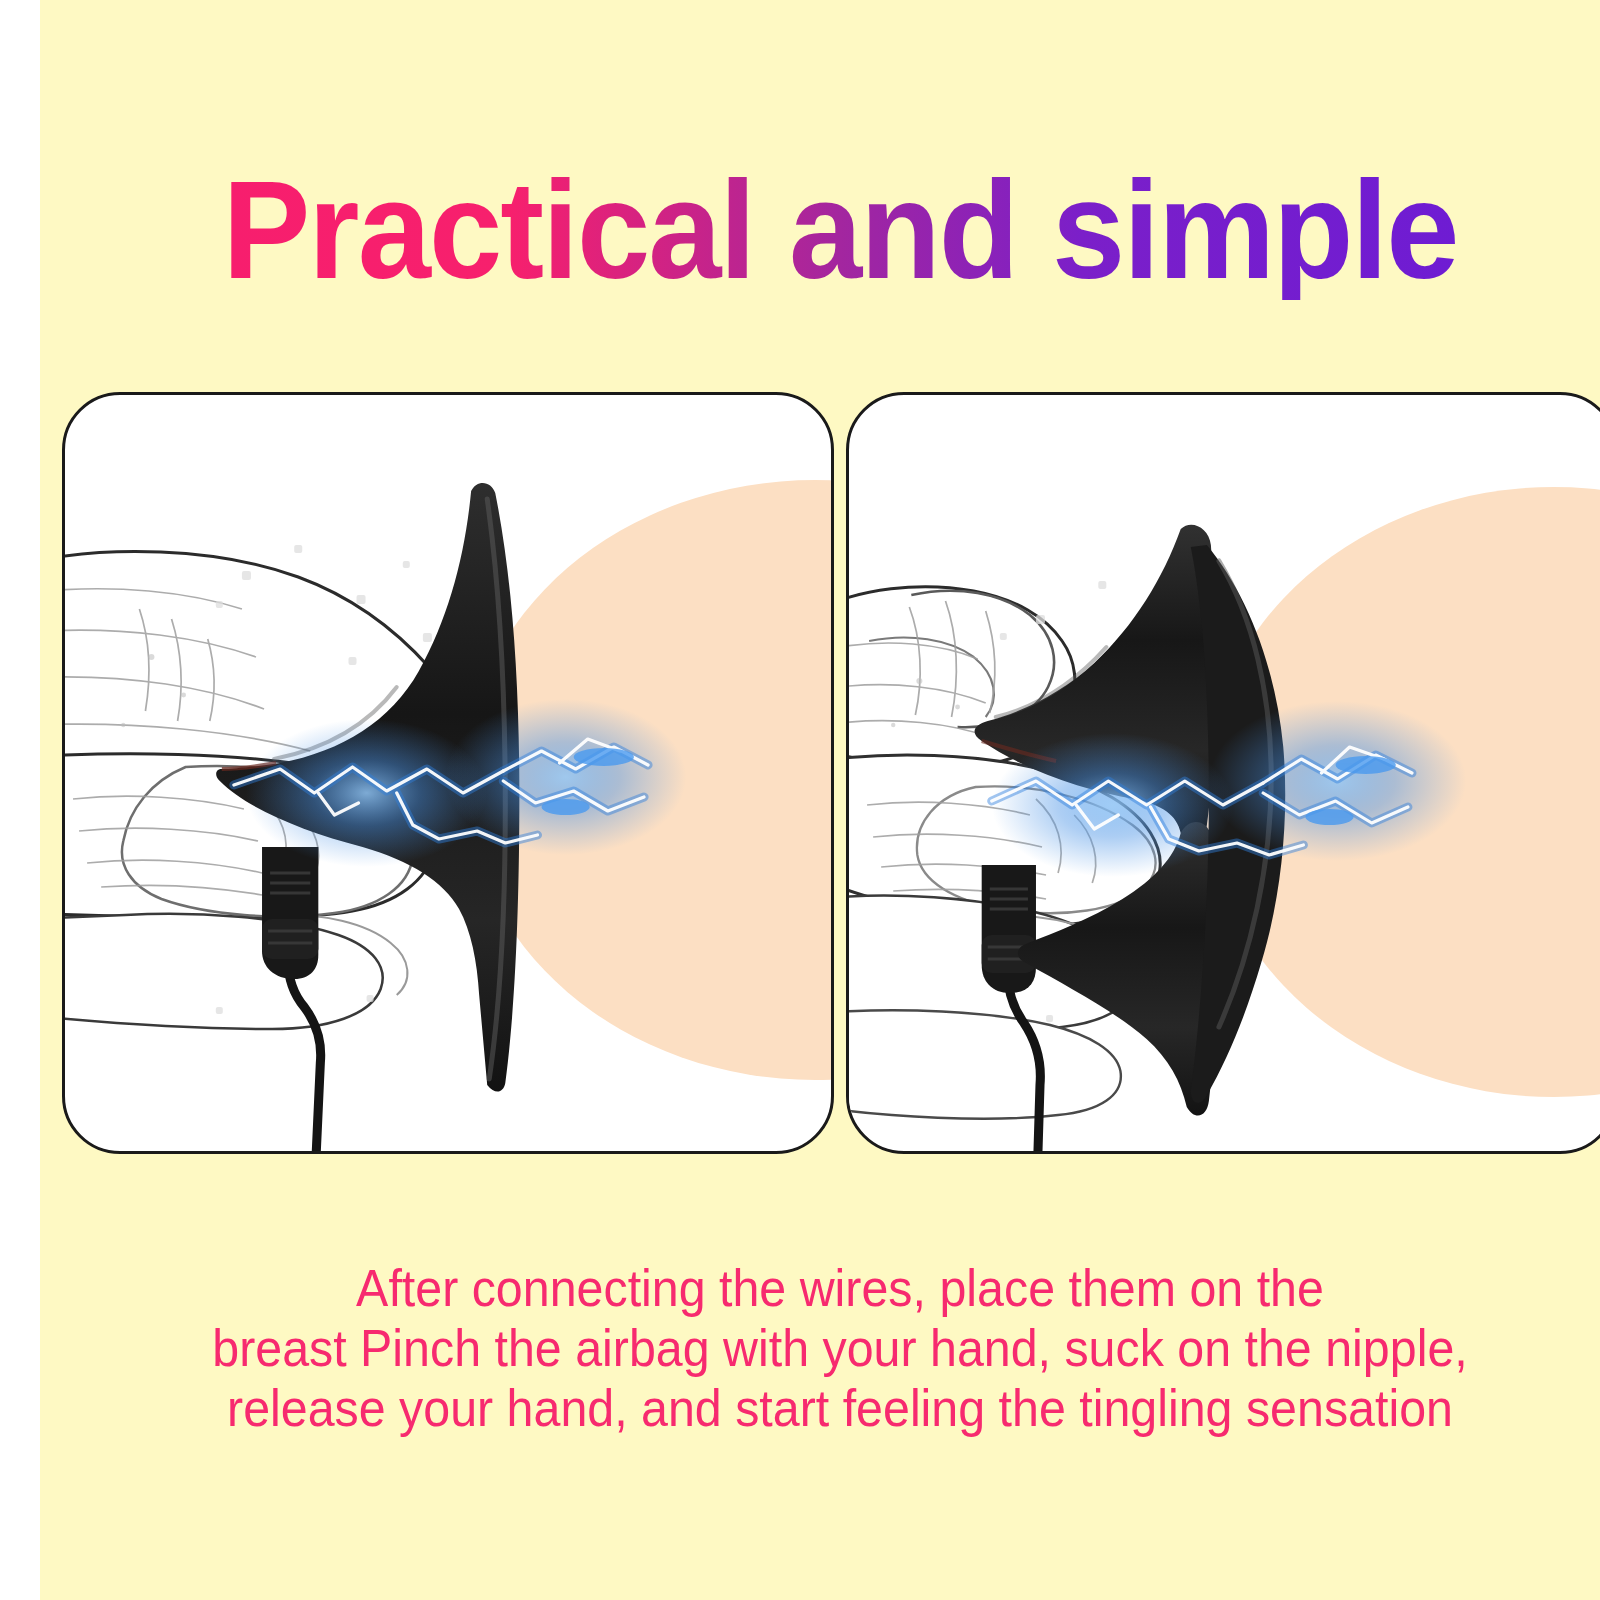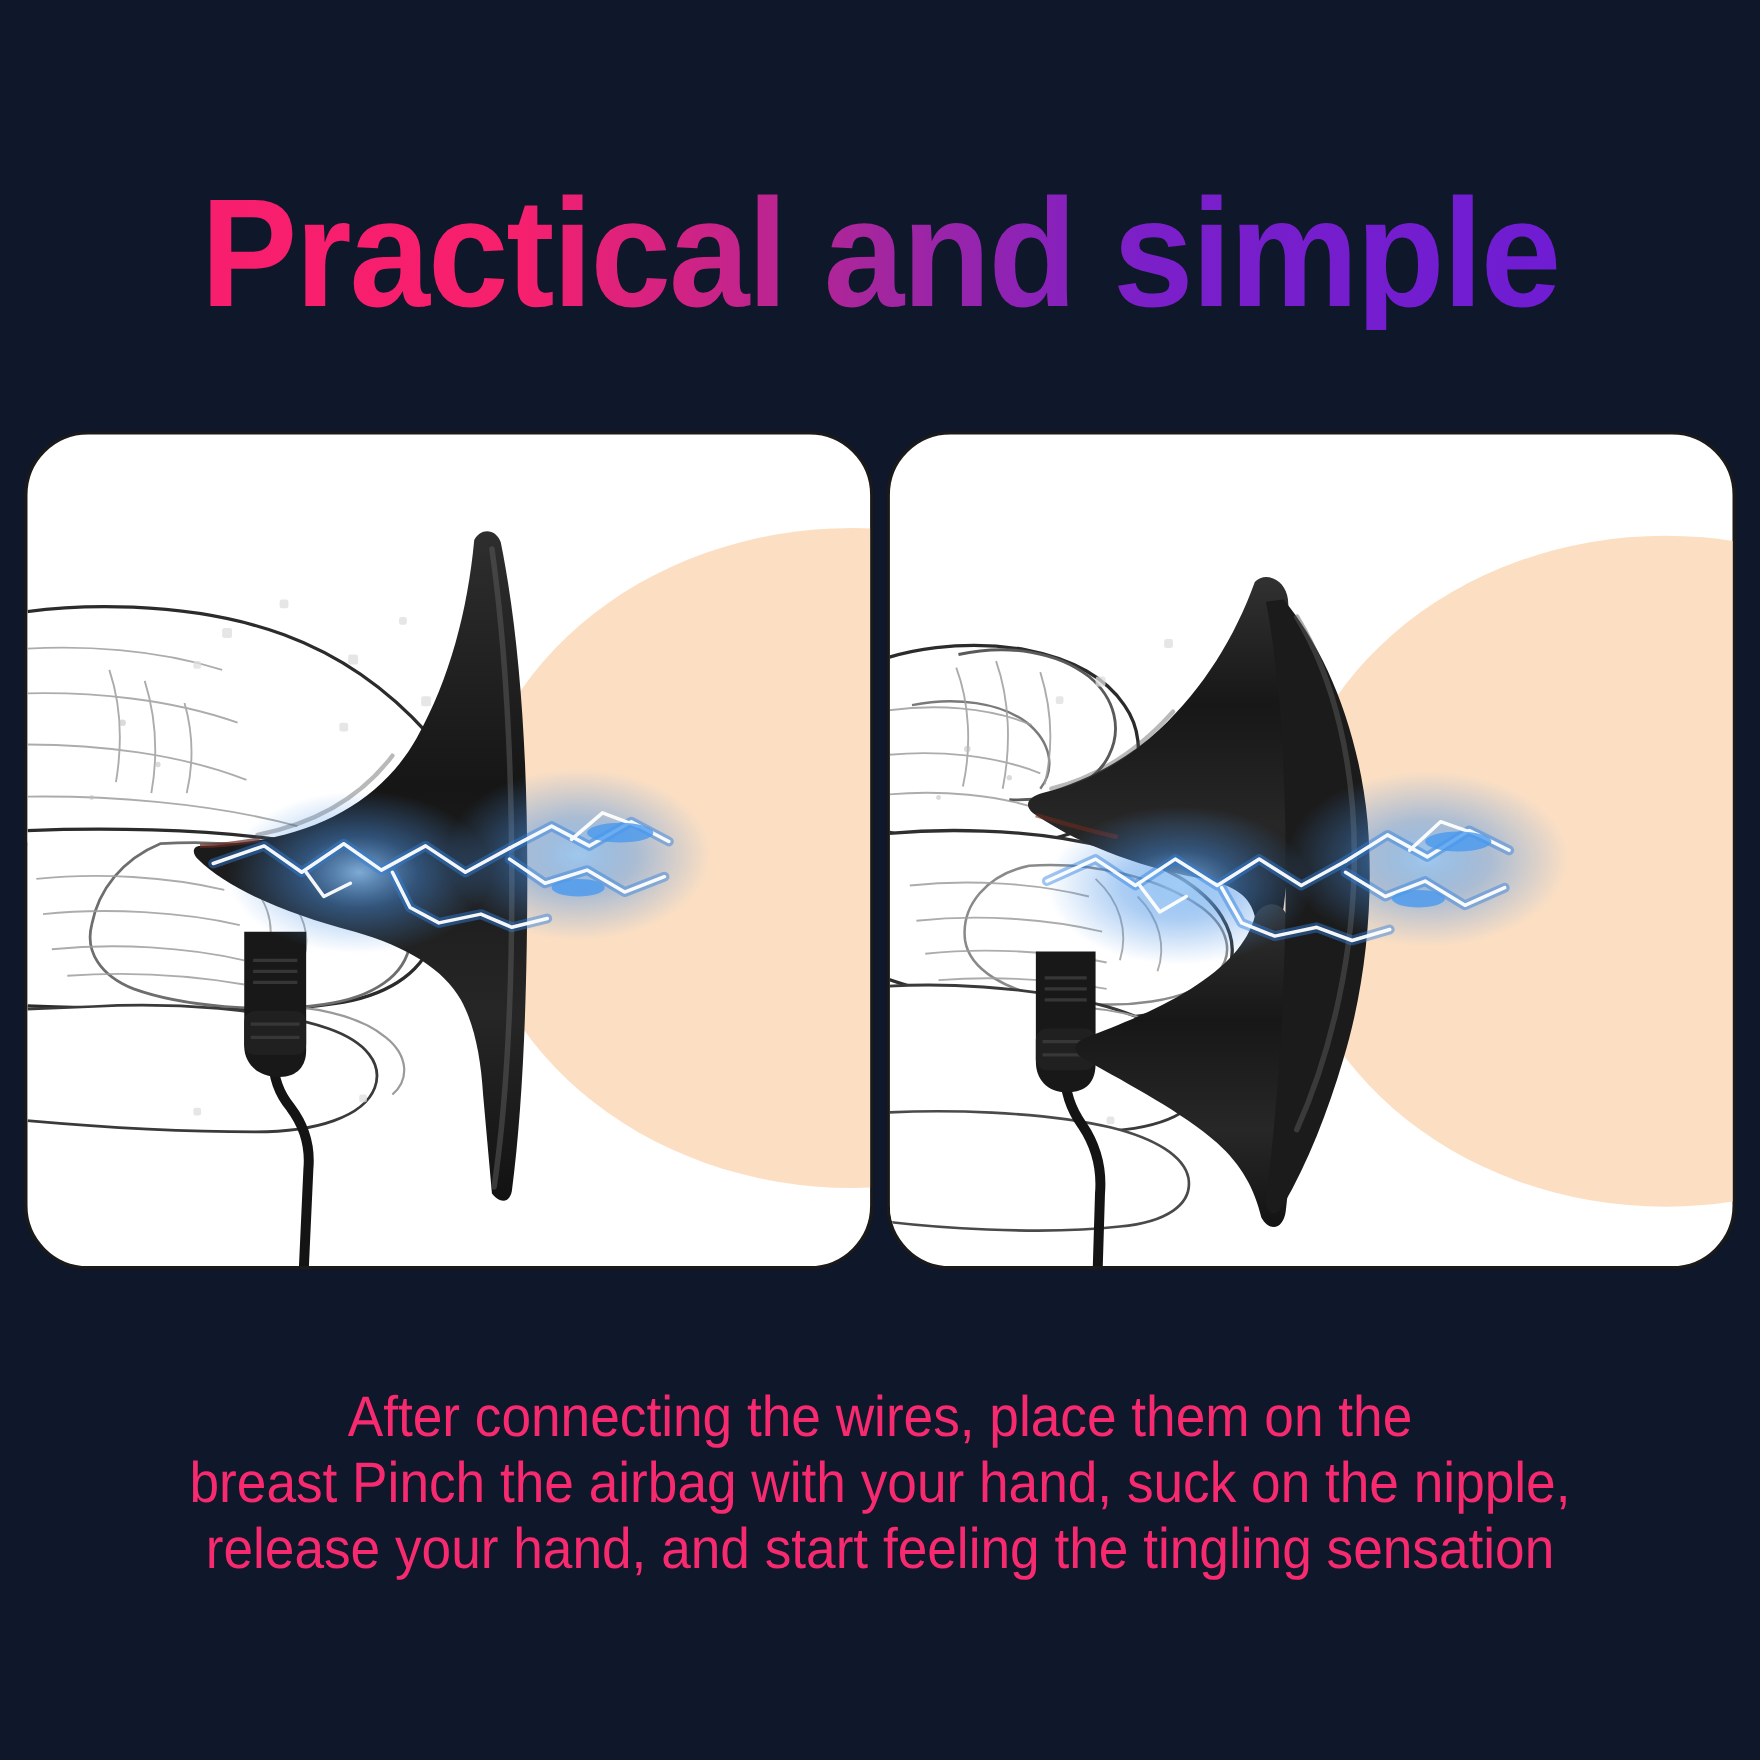--- a/index.html
+++ b/index.html
@@ -11,21 +11,22 @@
     width: 1600px;
     height: 1600px;
     font-family: "Liberation Sans", sans-serif;
     overflow: hidden;
     position: relative;
   }
 
   .page {
     position: absolute;
     inset: 0;
-    background: #0f172a;
+    background: #fef9c3;
+    margin-left: 40px;
   }
 
   
   .headline {
     position: absolute;
     left: 0;
     top: 160px;
     width: 1600px;
     text-align: center;
     font-size: 140px;

